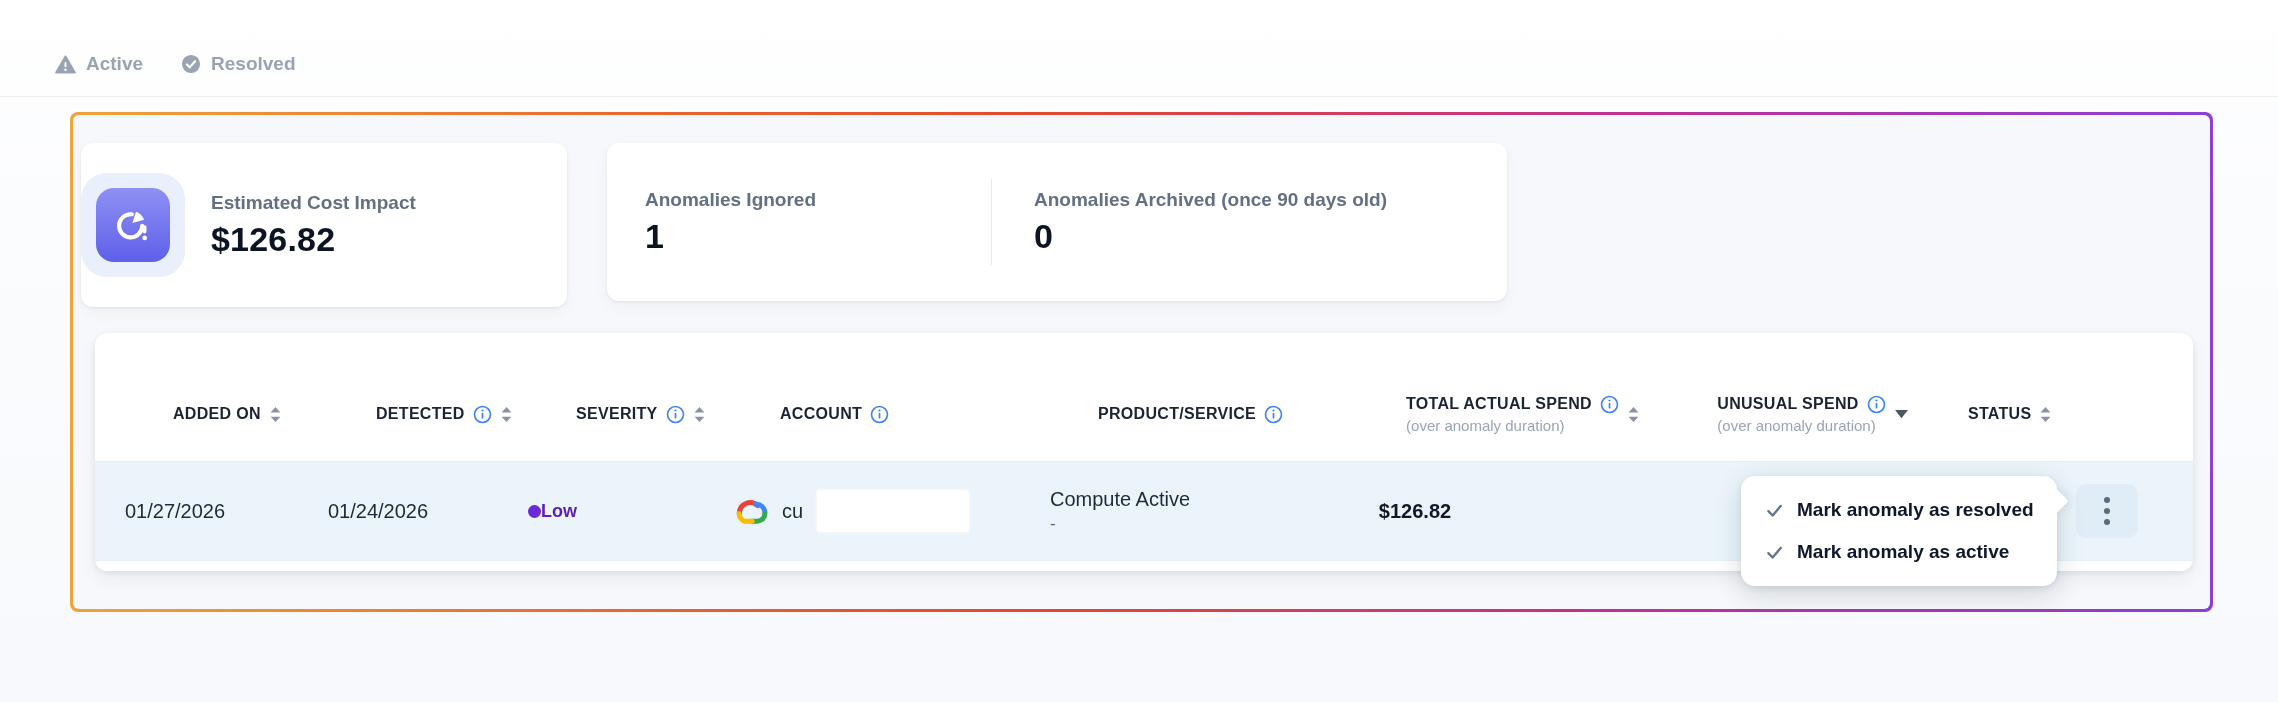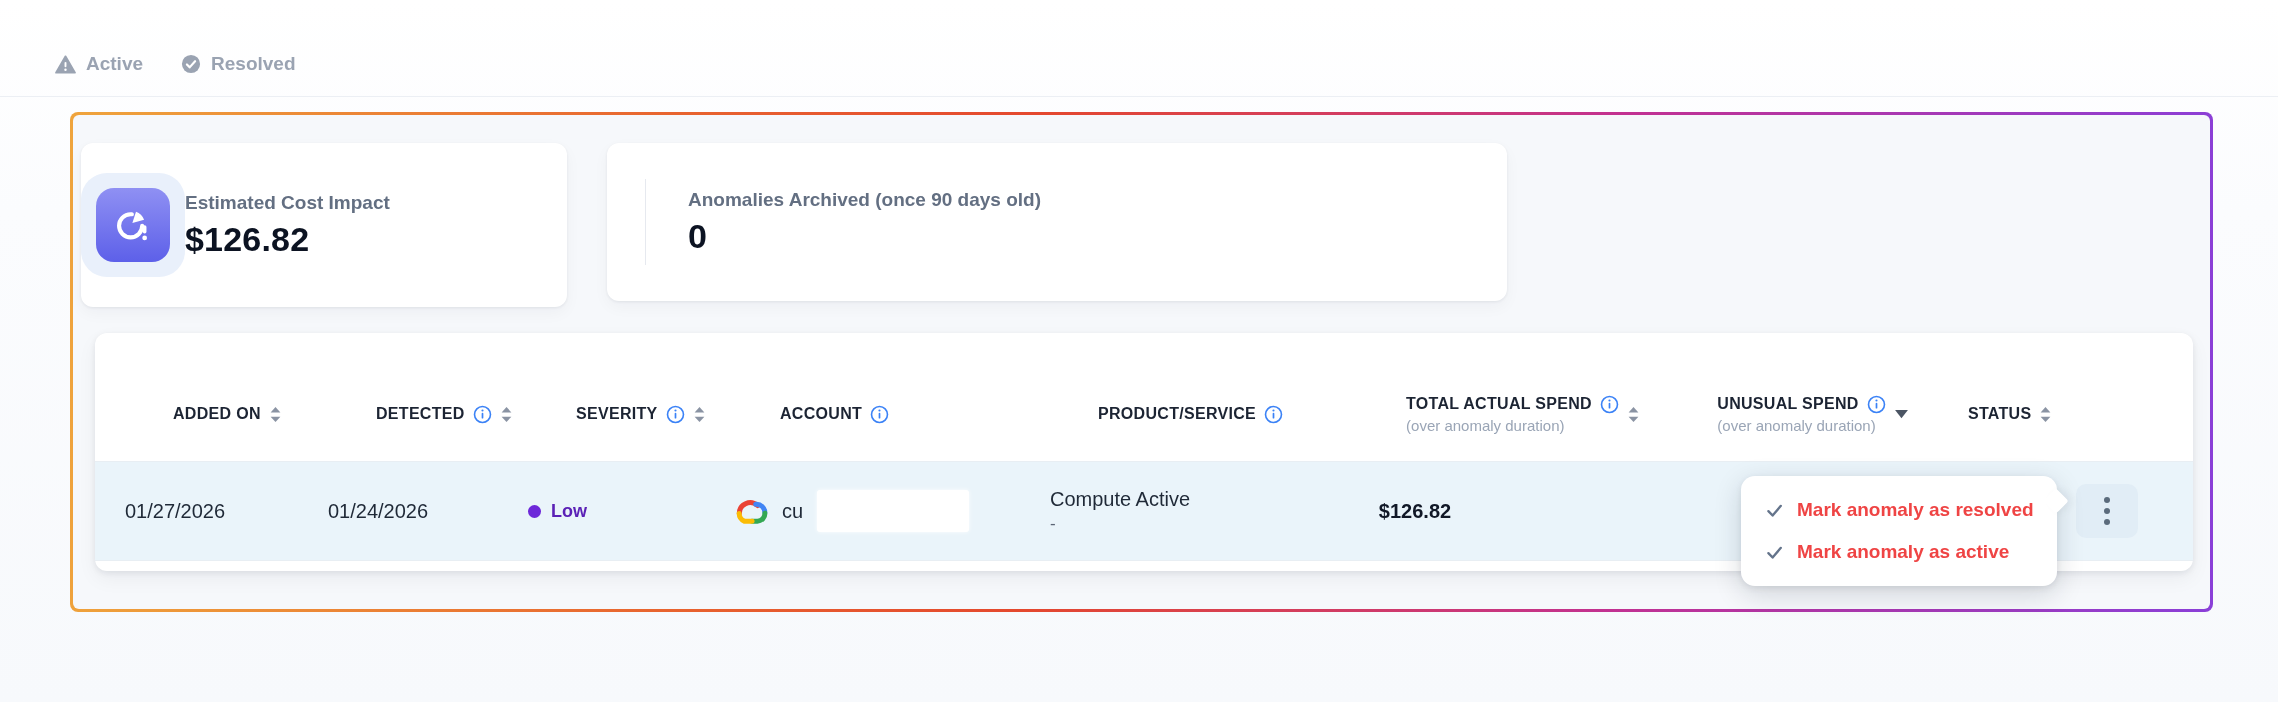--- a/index.html
+++ b/index.html
@@ -41,21 +41,21 @@
     position: relative; width: 100%; height: 100%;
     background: #f6f8fb; border-radius: 6px;
   }
 
   
   .card {
     position: absolute; background: #ffffff; border-radius: 12px;
     box-shadow: 0 1px 3px rgba(16,24,40,.07), 0 6px 16px rgba(16,24,40,.04);
   }
   .card-impact { left: 8px; top: 28px; width: 486px; height: 164px;
-    display: flex; align-items: center; }
+    display: flex; align-items: center; gap: 26px; }
   .impact-iconwrap {
     width: 104px; height: 104px; border-radius: 26px; background: #e9f0fb;
     display: flex; align-items: center; justify-content: center; flex: none;
   }
   .impact-icon {
     width: 74px; height: 74px; border-radius: 18px;
     background: linear-gradient(180deg,#8f90f3 0%, #5d60e9 100%);
     display: flex; align-items: center; justify-content: center;
   }
   .stat-label { font-size: 19px; font-weight: 600; color: #636f82; }
@@ -87,21 +87,21 @@
   }
   .th.center { justify-content: center; }
   .th .hblock { display: flex; flex-direction: column; align-items: flex-start; }
   .th .hline { display: flex; align-items: center; gap: 8px; }
   .th .hsub { font-size: 15px; font-weight: 400; color: #9aa5b6; letter-spacing: 0; margin-top: 3px; }
   .icon-btn { display: inline-flex; align-items: center; cursor: pointer; }
 
   .trow { height: 100px; background: #eaf4fa; border-top: 1px solid #e8eef3; border-bottom: 1px solid #e8eef3;
     font-size: 20px; color: #1f2937; }
   .cell { white-space: nowrap; }
-  .cell-severity { display: flex; align-items: center; gap: 10px; font-size: 18px; font-weight: 700; color: #5b21b6; }
+  .cell-severity { display: flex; align-items: center; font-size: 18px; font-weight: 700; color: #5b21b6; }
   .sev-dot { width: 13px; height: 13px; border-radius: 50%; background: #6d28d9; }
   .cell-account { display: flex; align-items: center; gap: 12px; position: relative; }
   .redact {
     width: 152px; height: 42px; background: #ffffff; border-radius: 3px;
     margin-left: 2px; box-shadow: 0 0 4px rgba(255,255,255,.9);
   }
   .cell-product .p2 { font-size: 17px; color: #5b6575; margin-top: 3px; }
   .cell-spend { text-align: center; padding-right: 120px; font-weight: 700; color: #111827; }
   .cell-status { padding-left: 10px; }
   .cell-actions { display: flex; justify-content: center; }
@@ -116,21 +116,21 @@
     background: #ffffff; border-radius: 14px; padding: 13px 0;
     box-shadow: 0 8px 28px rgba(15,23,42,.16), 0 2px 6px rgba(15,23,42,.08);
   }
   .menu::after {
     content: ""; position: absolute; right: -8px; top: 16px; width: 18px; height: 18px;
     background: #ffffff; transform: rotate(45deg); border-radius: 3px;
     box-shadow: 4px -4px 8px rgba(15,23,42,.05);
   }
   .menu-item {
     display: flex; align-items: center; gap: 13px; padding: 10px 24px;
-    font-size: 19px; font-weight: 600; color: #ef4444; cursor: pointer; white-space: nowrap;
+    font-size: 19px; font-weight: 600; color: #0f172a; cursor: pointer; white-space: nowrap;
   }
 
   svg { display: block; }
 </style>
 </head>
 <body>
 
 <div class="stage">
 
   <div class="tabbar">
@@ -169,20 +169,24 @@
               </svg>
           </div>
         </div>
         <div>
           <div class="stat-label">Estimated Cost Impact</div>
           <div class="stat-value">$126.82</div>
         </div>
       </div>
 
       <div class="card card-counts">
+        <div class="count-group first">
+          <div class="stat-label">Anomalies Ignored</div>
+          <div class="stat-value">1</div>
+        </div>
         <div class="count-divider"></div>
         <div class="count-group">
           <div class="stat-label">Anomalies Archived (once 90 days old)</div>
           <div class="stat-value">0</div>
         </div>
       </div>
 
       <div class="table-card">
         <div class="thead">
 

